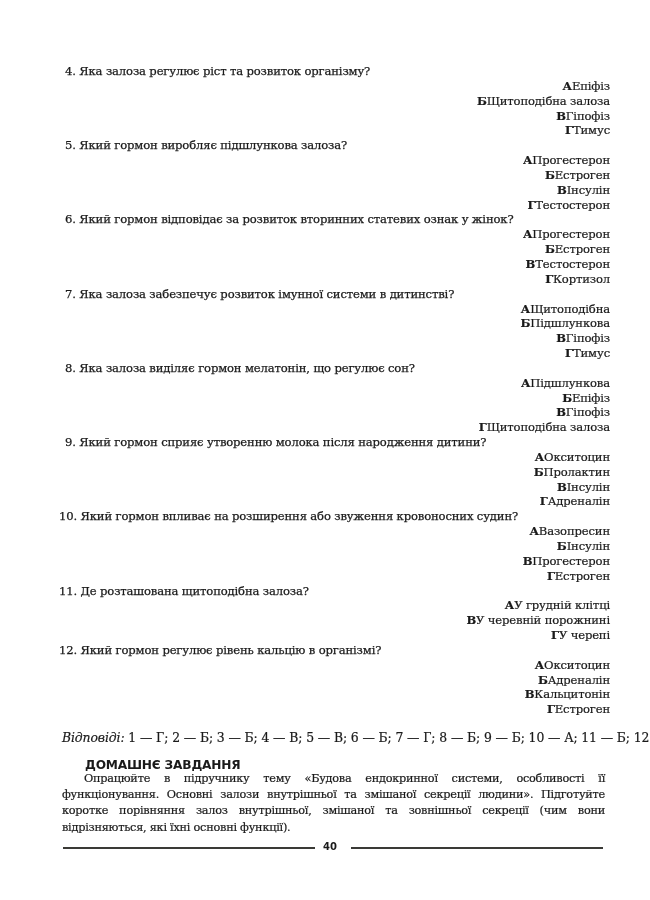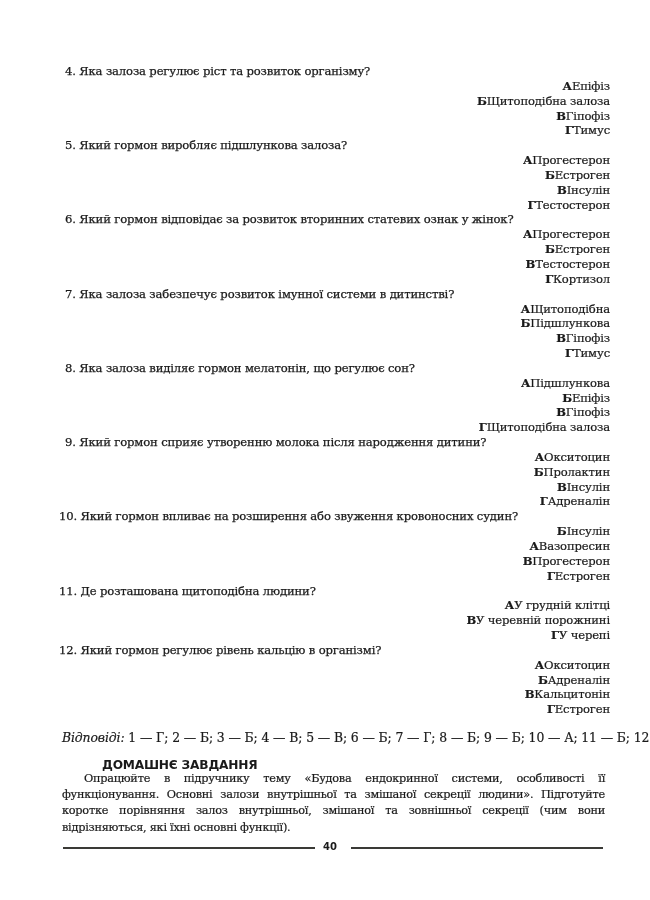--- a/index.html
+++ b/index.html
@@ -27,21 +27,20 @@
     position: absolute; left: 62px; top: 730px; width: 550px;
     font-size: 12.4px; line-height: 16px; white-space: nowrap; letter-spacing: -0.1px;
     -webkit-text-stroke: 0.2px #1a1a1a;
   }
   .answers .label { font-style: italic; }
   .hw-title {
     position: absolute; left: 85px; top: 757px;
     font-family: "DejaVu Sans", "Liberation Sans", sans-serif;
     font-weight: bold; font-size: 12.2px; letter-spacing: -0.2px; line-height: 16px;
     color: #1a1a1a;
-    margin-left: 17px;
   }
   .hw-text {
     position: absolute; left: 62px; top: 771px; width: 543px;
     font-size: 11.3px; line-height: 16.2px; text-align: justify; letter-spacing: -0.25px;
     -webkit-text-stroke: 0.2px #1a1a1a;
   }
   .hw-text p { margin: 0; text-indent: 22px; text-align-last: auto; }
   .footer-line {
     position: absolute; top: 847px; height: 1.5px; background: #3a3a36;
   }
@@ -103,28 +102,28 @@
     <div>
       <div class="q"><span class="num">9.</span> <span>Який гормон сприяє утворенню молока після народження дитини?</span></div>
       <div class="opt"><span class="letter">А</span><span>Окситоцин</span></div>
       <div class="opt"><span class="letter">Б</span><span>Пролактин</span></div>
       <div class="opt"><span class="letter">В</span><span>Інсулін</span></div>
       <div class="opt"><span class="letter">Г</span><span>Адреналін</span></div>
     </div>
 
     <div>
       <div class="q two-digit"><span class="num">10.</span> <span>Який гормон впливає на розширення або звуження кровоносних судин?</span></div>
+      <div class="opt"><span class="letter">А</span><span>Вазопресин</span></div>
       <div class="opt"><span class="letter">Б</span><span>Інсулін</span></div>
-      <div class="opt"><span class="letter">А</span><span>Вазопресин</span></div>
       <div class="opt"><span class="letter">В</span><span>Прогестерон</span></div>
       <div class="opt"><span class="letter">Г</span><span>Естроген</span></div>
     </div>
 
     <div>
-      <div class="q two-digit"><span class="num">11.</span> <span>Де розташована щитоподібна людини?</span></div>
+      <div class="q two-digit"><span class="num">11.</span> <span>Де розташована щитоподібна залоза?</span></div>
       <div class="opt"><span class="letter">А</span><span>У грудній клітці</span></div>
       <div class="opt"><span class="letter">В</span><span>У черевній порожнині</span></div>
       <div class="opt"><span class="letter">Г</span><span>У черепі</span></div>
     </div>
 
     <div>
       <div class="q two-digit"><span class="num">12.</span> <span>Який гормон регулює рівень кальцію в організмі?</span></div>
       <div class="opt"><span class="letter">А</span><span>Окситоцин</span></div>
       <div class="opt"><span class="letter">Б</span><span>Адреналін</span></div>
       <div class="opt"><span class="letter">В</span><span>Кальцитонін</span></div>

